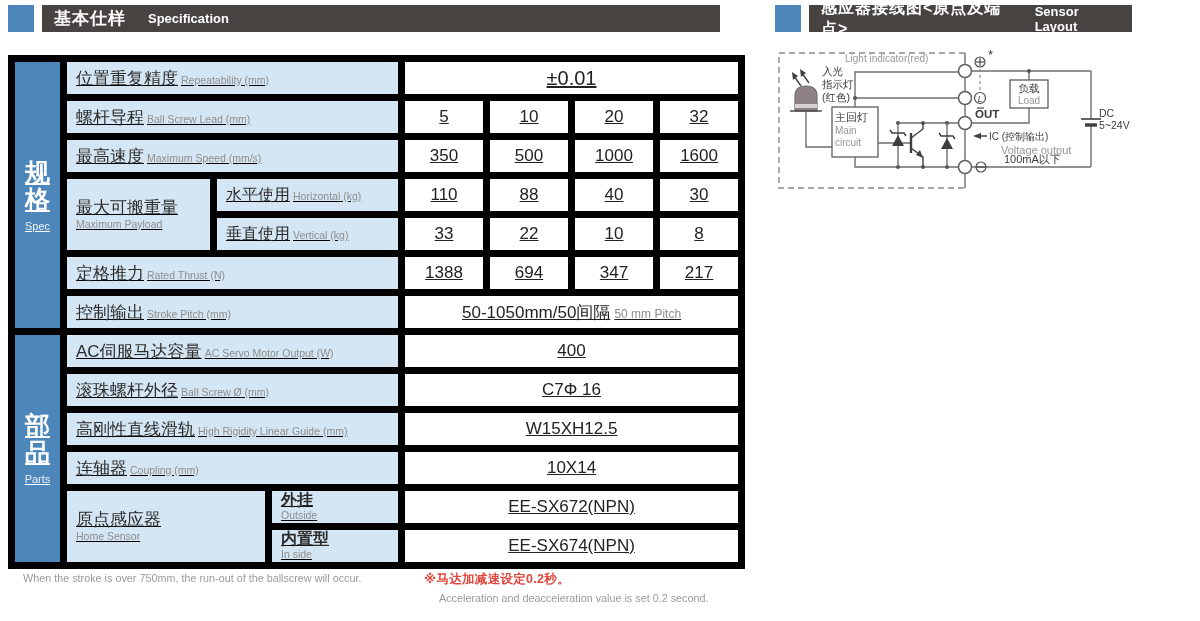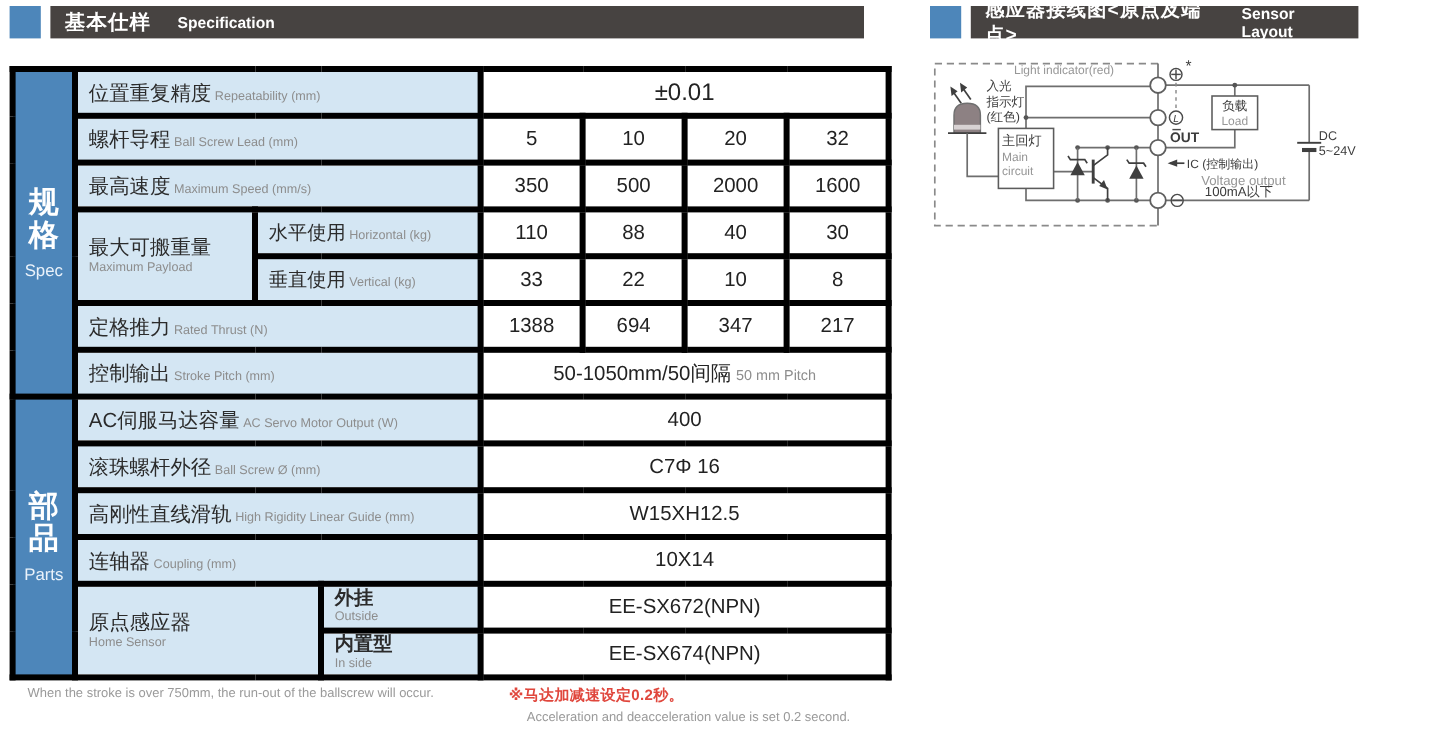--- a/index.html
+++ b/index.html
@@ -12,24 +12,24 @@
   }
   
   .hdr{position:absolute;height:27px;display:flex;}
   .hdr-sq{width:26px;height:27px;background:#4d86ba;flex:0 0 26px;margin-right:8px;}
   .hdr-bar{background:#474341;color:#fff;display:flex;align-items:center;padding:0 14px 0 12px;flex:1;}
   .hdr-zh{font-size:17px;font-weight:bold;letter-spacing:1px;}
   .hdr-en{font-size:13px;font-weight:bold;margin-left:22px;}
   
   .tablewrap{position:absolute;left:8px;top:55px;}
   table{border-collapse:collapse;table-layout:fixed;width:730px;border:2px solid #333;}
-  td{border:5px solid #000000;vertical-align:middle;padding:0;height:39px;box-sizing:border-box;}
+  td{border:7px solid #000000;vertical-align:middle;padding:0;height:39px;box-sizing:border-box;text-decoration:underline;}
   td.side{background:#4d86ba;color:#fff;text-align:center;}
   .side-zh{font-size:25px;font-weight:bold;line-height:1.08;width:27px;margin:0 auto;word-break:break-all;}
-  .side-en{font-size:14px;margin-top:7px;color:#eaf2fa;}
+  .side-en{font-size:11px;margin-top:7px;color:#eaf2fa;}
   td.lbl,td.sub{background:#d4e6f3;text-align:left;padding-left:9px;padding-right:2px;overflow:hidden;}
   .zh{font-size:17px;color:#2b2b2b;}
   .zh.s16{font-size:16px;}
   .en{font-size:10.5px;color:#8d8d8d;margin-left:3px;white-space:nowrap;}
   .en2{font-size:10.5px;color:#8d8d8d;line-height:1.1;margin-top:1px;}
   .two .zh{display:block;line-height:1.15;}
   .sub-v{line-height:1.05;}
   .sub-v .zh{display:block;font-weight:bold;}
   td.val{background:#ffffff;text-align:center;font-size:17px;color:#222;}
   td.vbig{font-size:20px;}
@@ -106,21 +106,21 @@
       <td class="val">10</td>
       <td class="val">20</td>
       <td class="val">32</td>
     </tr>
     <tr>
       <td class="lbl" colspan="3">
         <span class="zh">最高速度</span><span class="en">Maximum Speed (mm/s)</span>
       </td>
       <td class="val">350</td>
       <td class="val">500</td>
-      <td class="val">2000</td>
+      <td class="val">1000</td>
       <td class="val">1600</td>
     </tr>
     <tr>
       <td class="lbl two" rowspan="2">
         <span class="zh">最大可搬重量</span>
         <div class="en2">Maximum Payload</div>
       </td>
       <td class="sub" colspan="2">
         <span class="zh s16">水平使用</span><span class="en">Horizontal (kg)</span>
       </td>

